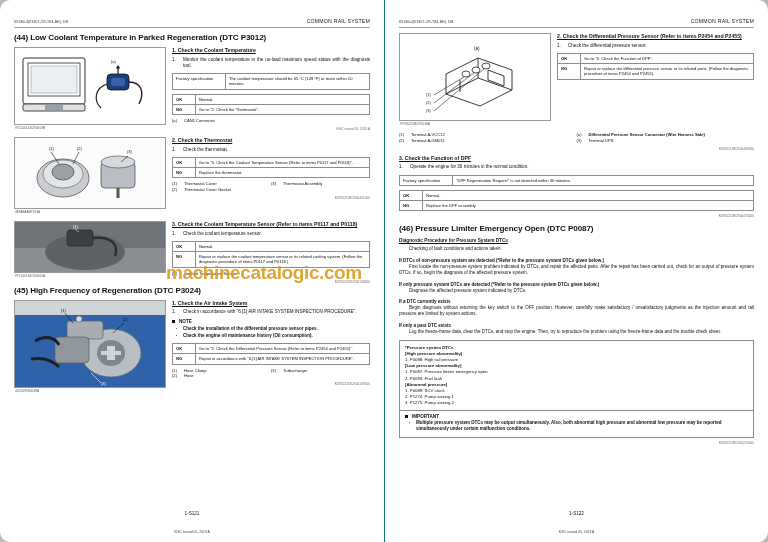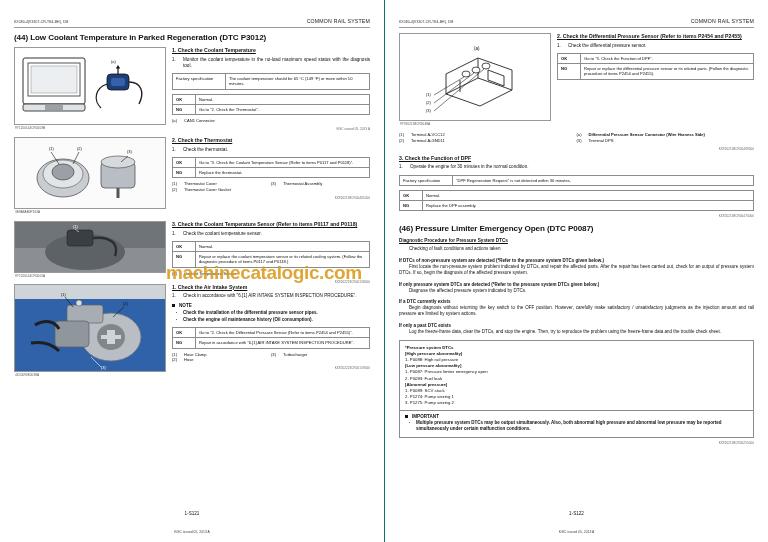--- a/index.html
+++ b/index.html
@@ -1,17 +1,17 @@
 <!DOCTYPE html>
 <html><head>
 <meta charset="utf-8">
 <style>
   html,body{margin:0;padding:0;background:#b9b9b9;}
   body{font-family:"Liberation Sans",sans-serif;-webkit-font-smoothing:none;}
-  #sheet{position:relative;width:768px;height:542px;background:#b9b9b9;overflow:hidden;}
+  #sheet{position:relative;width:768px;height:542px;background:#b9b9b9;overflow:hidden;border-radius:10px;}
   .page{position:absolute;top:0;height:542px;width:384px;background:#ffffff;box-sizing:border-box;padding:0;}
   #page-left{left:0;}
   #page-right{left:384px;border-left:1px solid #0f766e;}
   .pg-inner{position:relative;width:100%;height:100%;box-sizing:border-box;padding:18px 14px 8px 14px;}
 
   .hdr{display:flex;justify-content:space-between;align-items:baseline;font-size:3.4px;color:#333;letter-spacing:.1px;margin-bottom:3px;}
   .hdr .left{font-size:3.4px;}
   .hdr .right{font-size:5.2px;letter-spacing:.2px;color:#222;}
   .rule{height:1px;background:#9a9a9a;margin:1px 0 5px 0;}
 
@@ -237,20 +237,21 @@
           <div class="legend">
             <div class="itm full">
               <span class="k">(1)</span>
               <span>Coolant Temperature Sensor</span>
             </div>
           </div>
           <div class="code">KX9202223CR00158000</div>
         </div>
       </div>
 
+      <h1 class="sect tight">(45) High Frequency of Regeneration (DTC P3024)</h1>
 
       <div class="cols">
         <div class="colL">
           <div class="figbox" style="height:88px">
             <div class="art">
               <svg viewBox="0 0 152 88" width="152" height="88">
                 <rect x="0" y="0" width="152" height="88" fill="#e8eaec"></rect>
                 <rect x="0" y="10" width="152" height="78" fill="#2f62a8"></rect>
                 <rect x="0" y="0" width="152" height="14" fill="#cfd4d8"></rect>
                 <ellipse cx="96" cy="52" rx="30" ry="24" fill="#b9bec4" stroke="#6d7277" stroke-width=".8"></ellipse>

